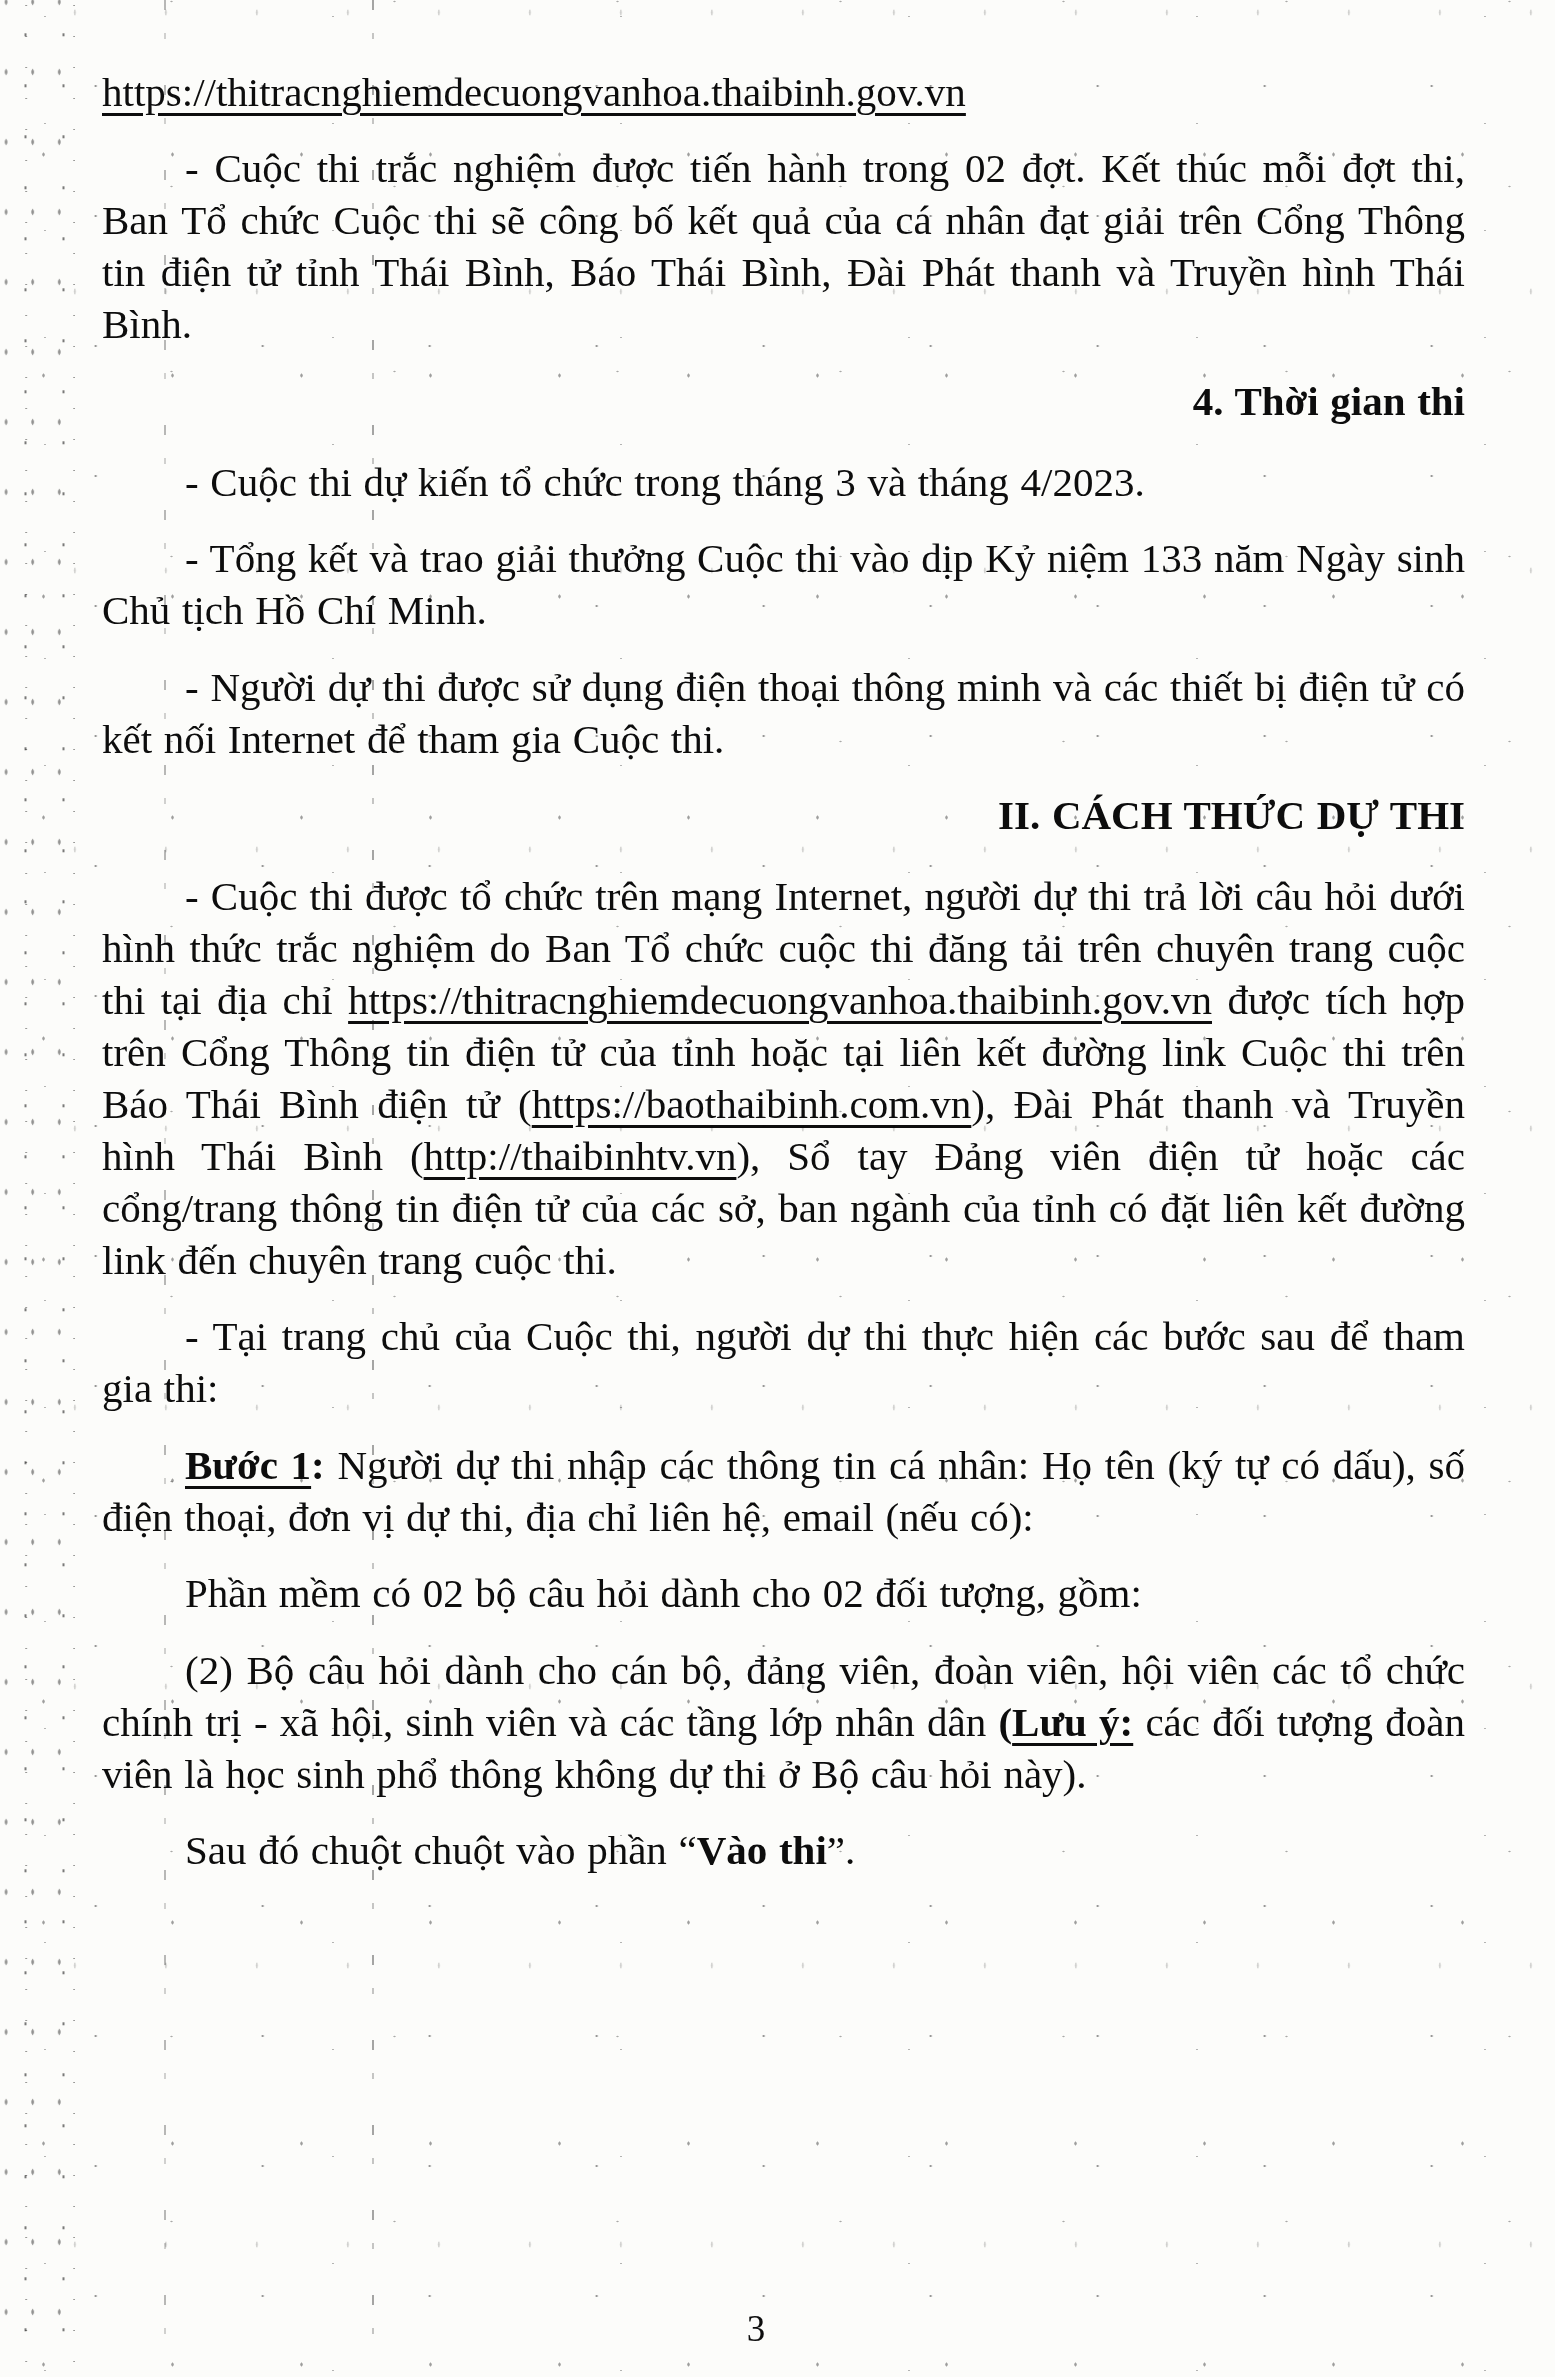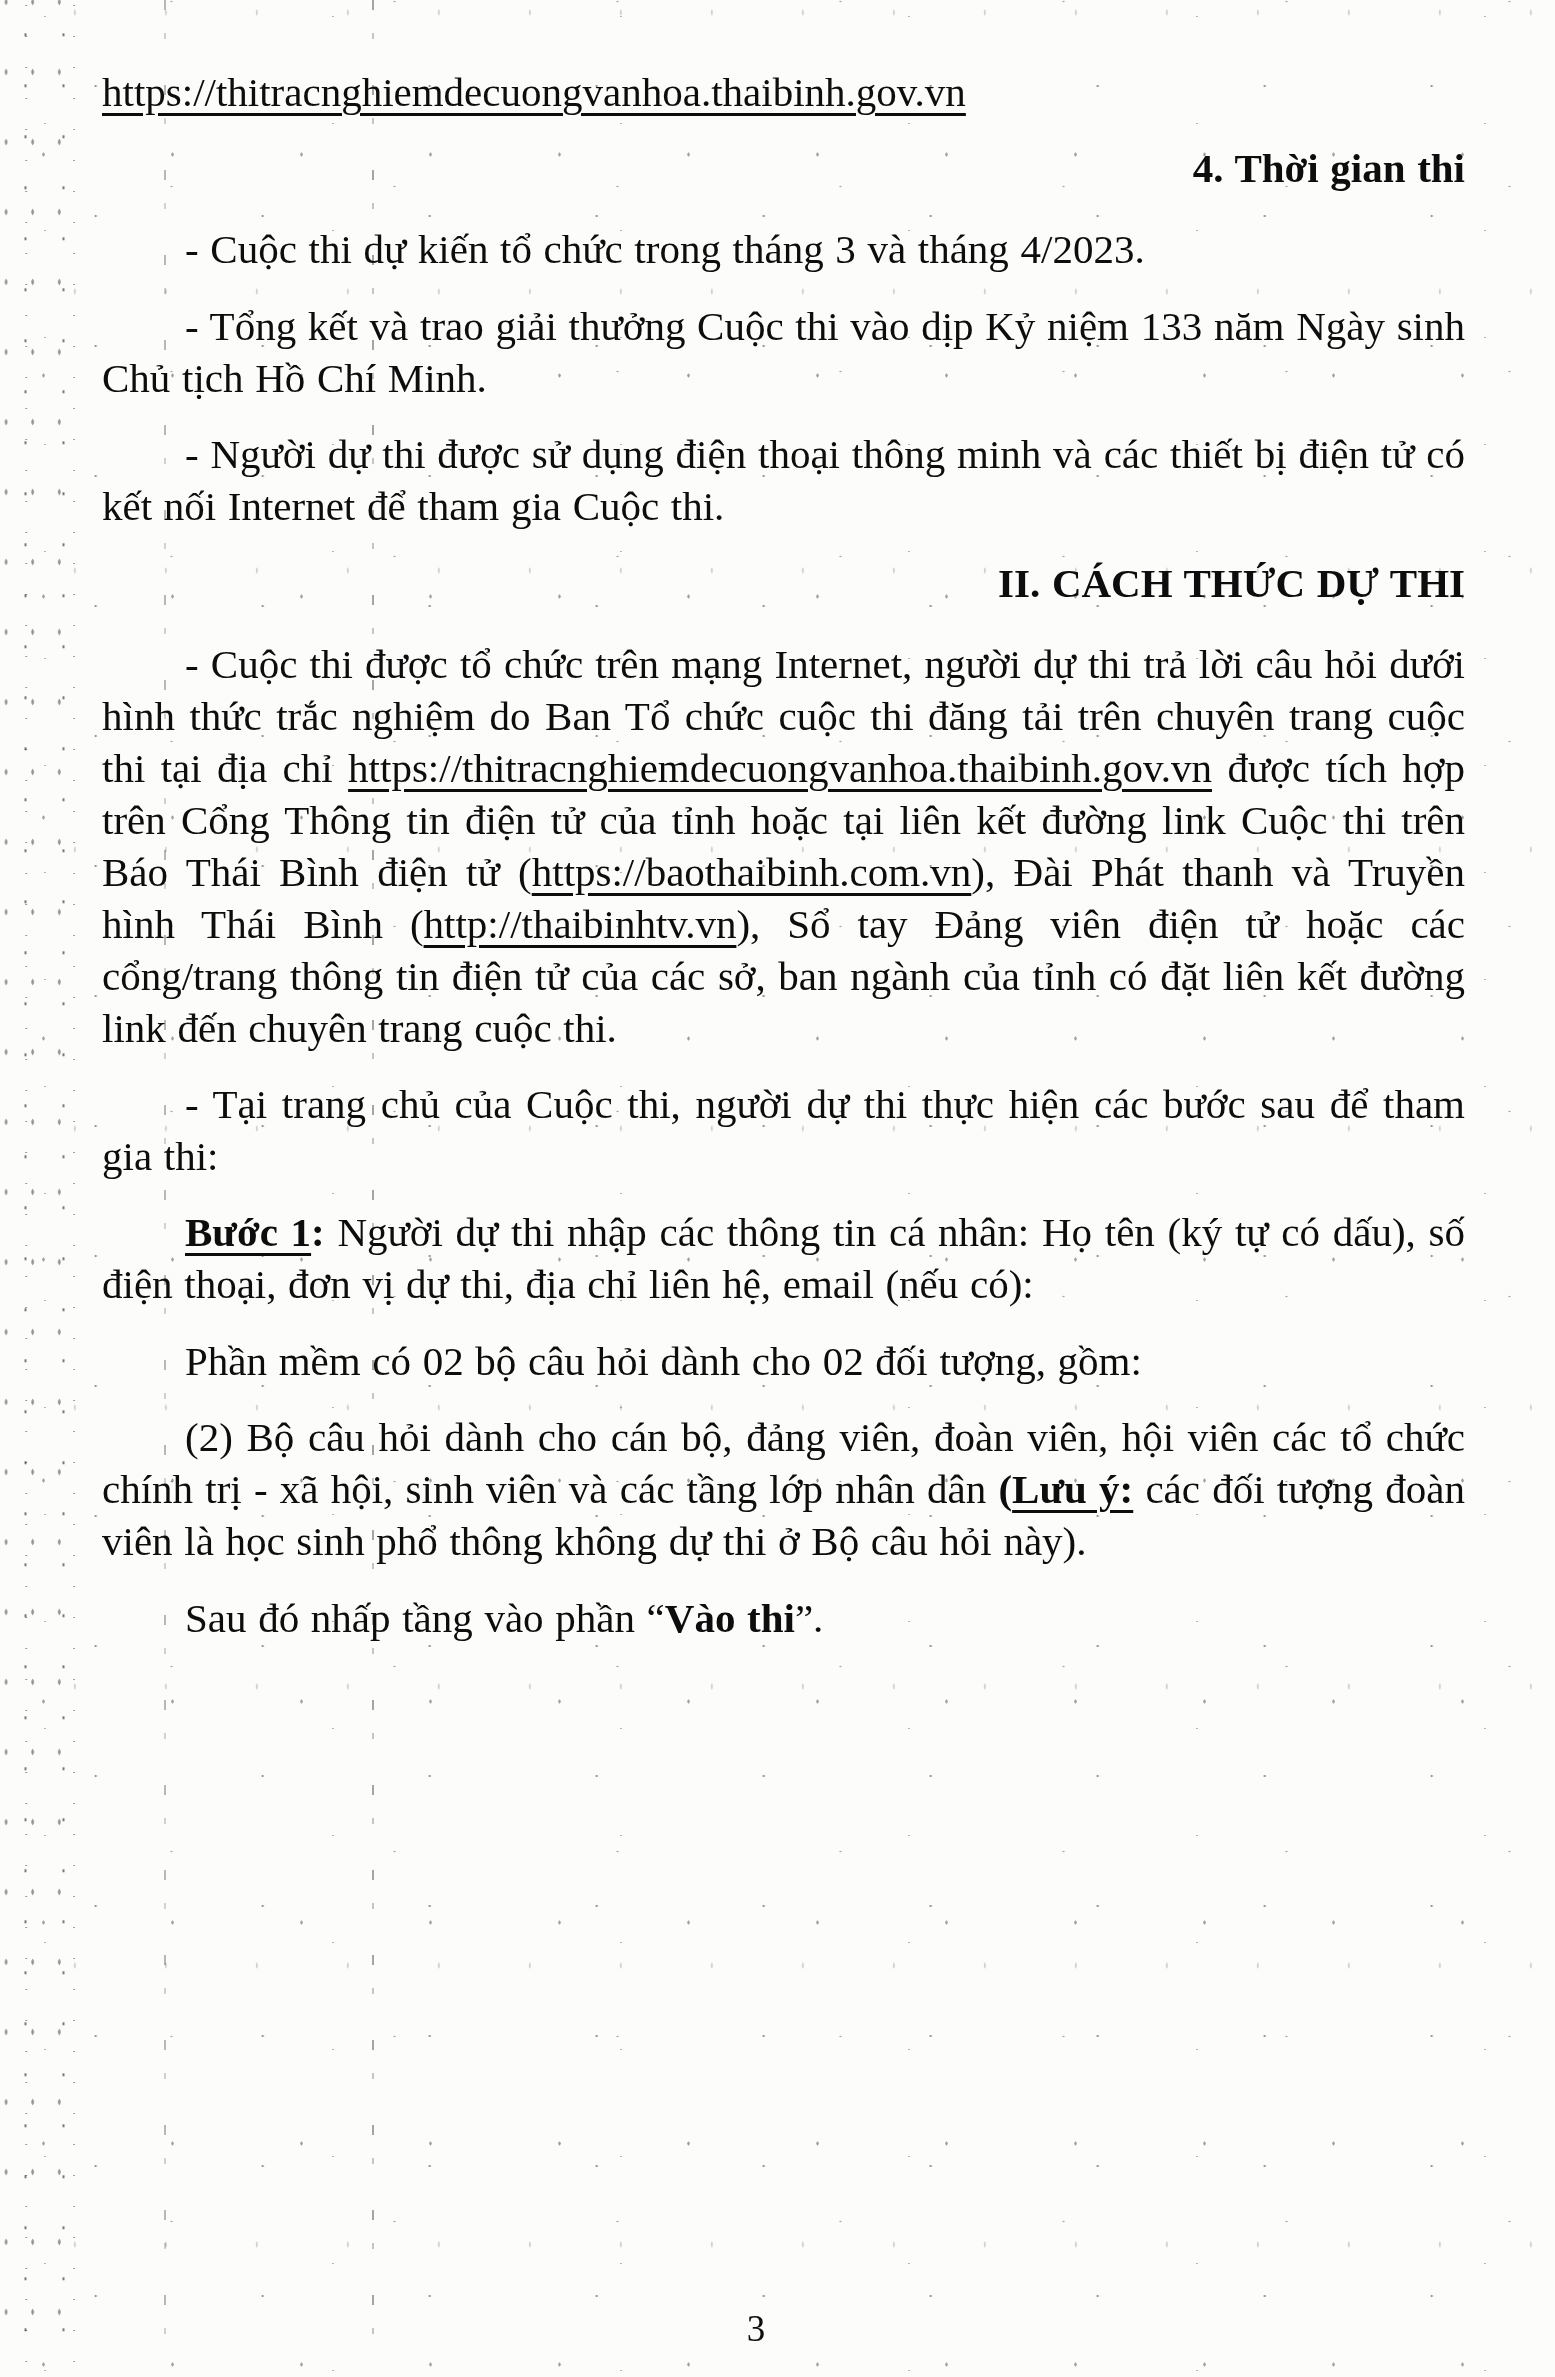--- a/index.html
+++ b/index.html
@@ -62,29 +62,30 @@
   }
 </style>
 </head>
 <body>
 
 <div class="page">
   <div class="fold fold-left"></div>
   <div class="fold fold-center"></div>
   <div class="doc">
       <p class="para no-indent"><span class="run s-u">https://thitracnghiemdecuongvanhoa.thaibinh.gov.vn</span></p>
+      <p class="para"><span class="run">- Cuộc thi trắc nghiệm được tiến hành trong 02 đợt. Kết thúc mỗi đợt thi, Ban Tổ chức Cuộc thi sẽ công bố kết quả của cá nhân đạt giải trên Cổng Thông tin điện tử tỉnh Thái Bình, Báo Thái Bình, Đài Phát thanh và Truyền hình Thái Bình.</span></p>
       <p class="para heading"><span class="run s-b">4. Thời gian thi</span></p>
       <p class="para"><span class="run">- Cuộc thi dự kiến tổ chức trong tháng 3 và tháng 4/2023.</span></p>
       <p class="para"><span class="run">- Tổng kết và trao giải thưởng Cuộc thi vào dịp Kỷ niệm 133 năm Ngày sinh Chủ tịch Hồ Chí Minh.</span></p>
       <p class="para"><span class="run">- Người dự thi được sử dụng điện thoại thông minh và các thiết bị điện tử có kết nối Internet để tham gia Cuộc thi.</span></p>
       <p class="para heading"><span class="run s-b">II. CÁCH THỨC DỰ THI</span></p>
       <p class="para"><span class="run">- Cuộc thi được tổ chức trên mạng Internet, người dự thi trả lời câu hỏi dưới hình thức trắc nghiệm do Ban Tổ chức cuộc thi đăng tải trên chuyên trang cuộc thi tại địa chỉ </span><span class="run s-u">https://thitracnghiemdecuongvanhoa.thaibinh.gov.vn</span><span class="run"> được tích hợp trên Cổng Thông tin điện tử của tỉnh hoặc tại liên kết đường link Cuộc thi trên Báo Thái Bình điện tử (</span><span class="run s-u">https://baothaibinh.com.vn</span><span class="run">), Đài Phát thanh và Truyền hình Thái Bình (</span><span class="run s-u">http://thaibinhtv.vn</span><span class="run">), Sổ tay Đảng viên điện tử hoặc các cổng/trang thông tin điện tử của các sở, ban ngành của tỉnh có đặt liên kết đường link đến chuyên trang cuộc thi.</span></p>
       <p class="para"><span class="run">- Tại trang chủ của Cuộc thi, người dự thi thực hiện các bước sau để tham gia thi:</span></p>
       <p class="para"><span class="run s-b s-i s-u">Bước 1</span><span class="run s-b">: </span><span class="run">Người dự thi nhập các thông tin cá nhân: Họ tên (ký tự có dấu), số điện thoại, đơn vị dự thi, địa chỉ liên hệ, email (nếu có):</span></p>
       <p class="para"><span class="run">Phần mềm có 02 bộ câu hỏi dành cho 02 đối tượng, gồm:</span></p>
       <p class="para"><span class="run">(2) Bộ câu hỏi dành cho cán bộ, đảng viên, đoàn viên, hội viên các tổ chức chính trị - xã hội, sinh viên và các tầng lớp nhân dân </span><span class="run s-b s-i">(</span><span class="run s-b s-i s-u">Lưu ý:</span><span class="run s-i"> các đối tượng đoàn viên là học sinh phổ thông không dự thi ở Bộ câu hỏi này).</span></p>
-      <p class="para"><span class="run">Sau đó nhấp tầng vào phần “</span><span class="run s-b s-i">Vào thi</span><span class="run">”.</span></p>
+      <p class="para"><span class="run">Sau đó chuột chuột vào phần “</span><span class="run s-b s-i">Vào thi</span><span class="run">”.</span></p>
     </div>
   <div class="pageno">3</div>
   <div class="edge-noise"></div>
   <div class="noise"></div>
 </div>
 
 
 </body></html>

